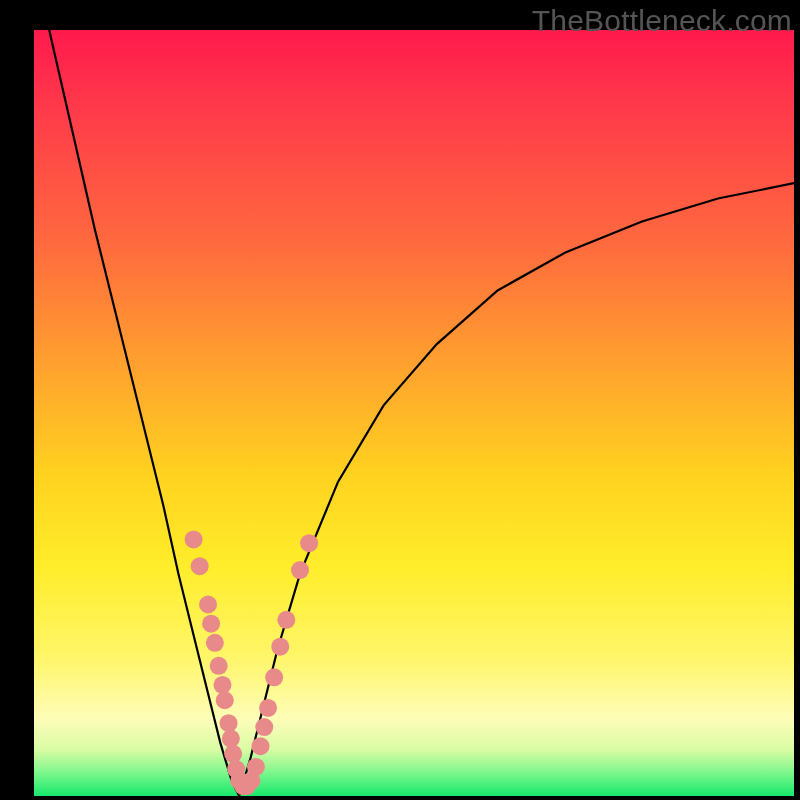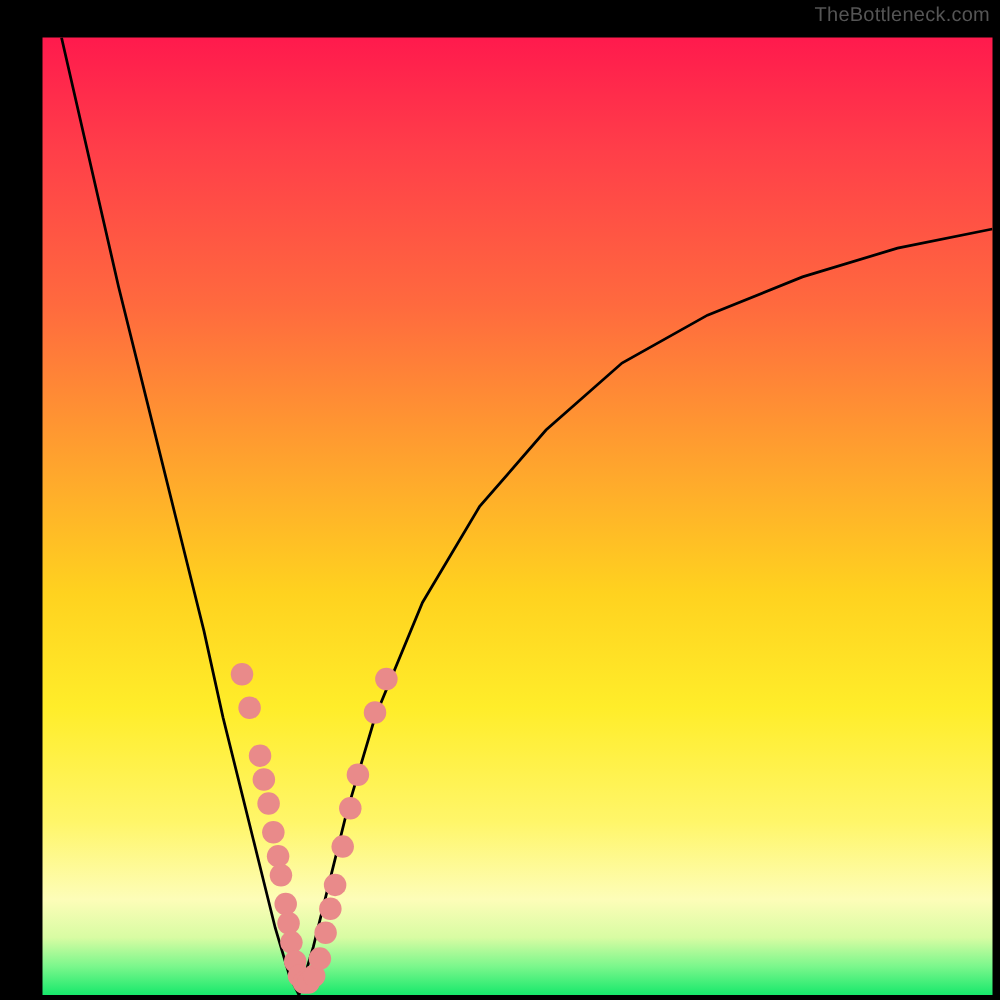--- a/index.html
+++ b/index.html
@@ -38,21 +38,21 @@
       #d8fca3 94%,
       #7bf78c 97%,
       #17e86b 100%
     );
   }
   .attribution {
     position: absolute;
     top: 4px;
     right: 8px;
     color: #555;
-    font-size: 16px;
+    font-size: 30px;
     font-weight: 500;
     letter-spacing: 0.2px;
     user-select: none;
   }
   svg.curve {
     position: absolute;
     left: 0;
     top: 0;
     width: 760px;
     height: 766px;

